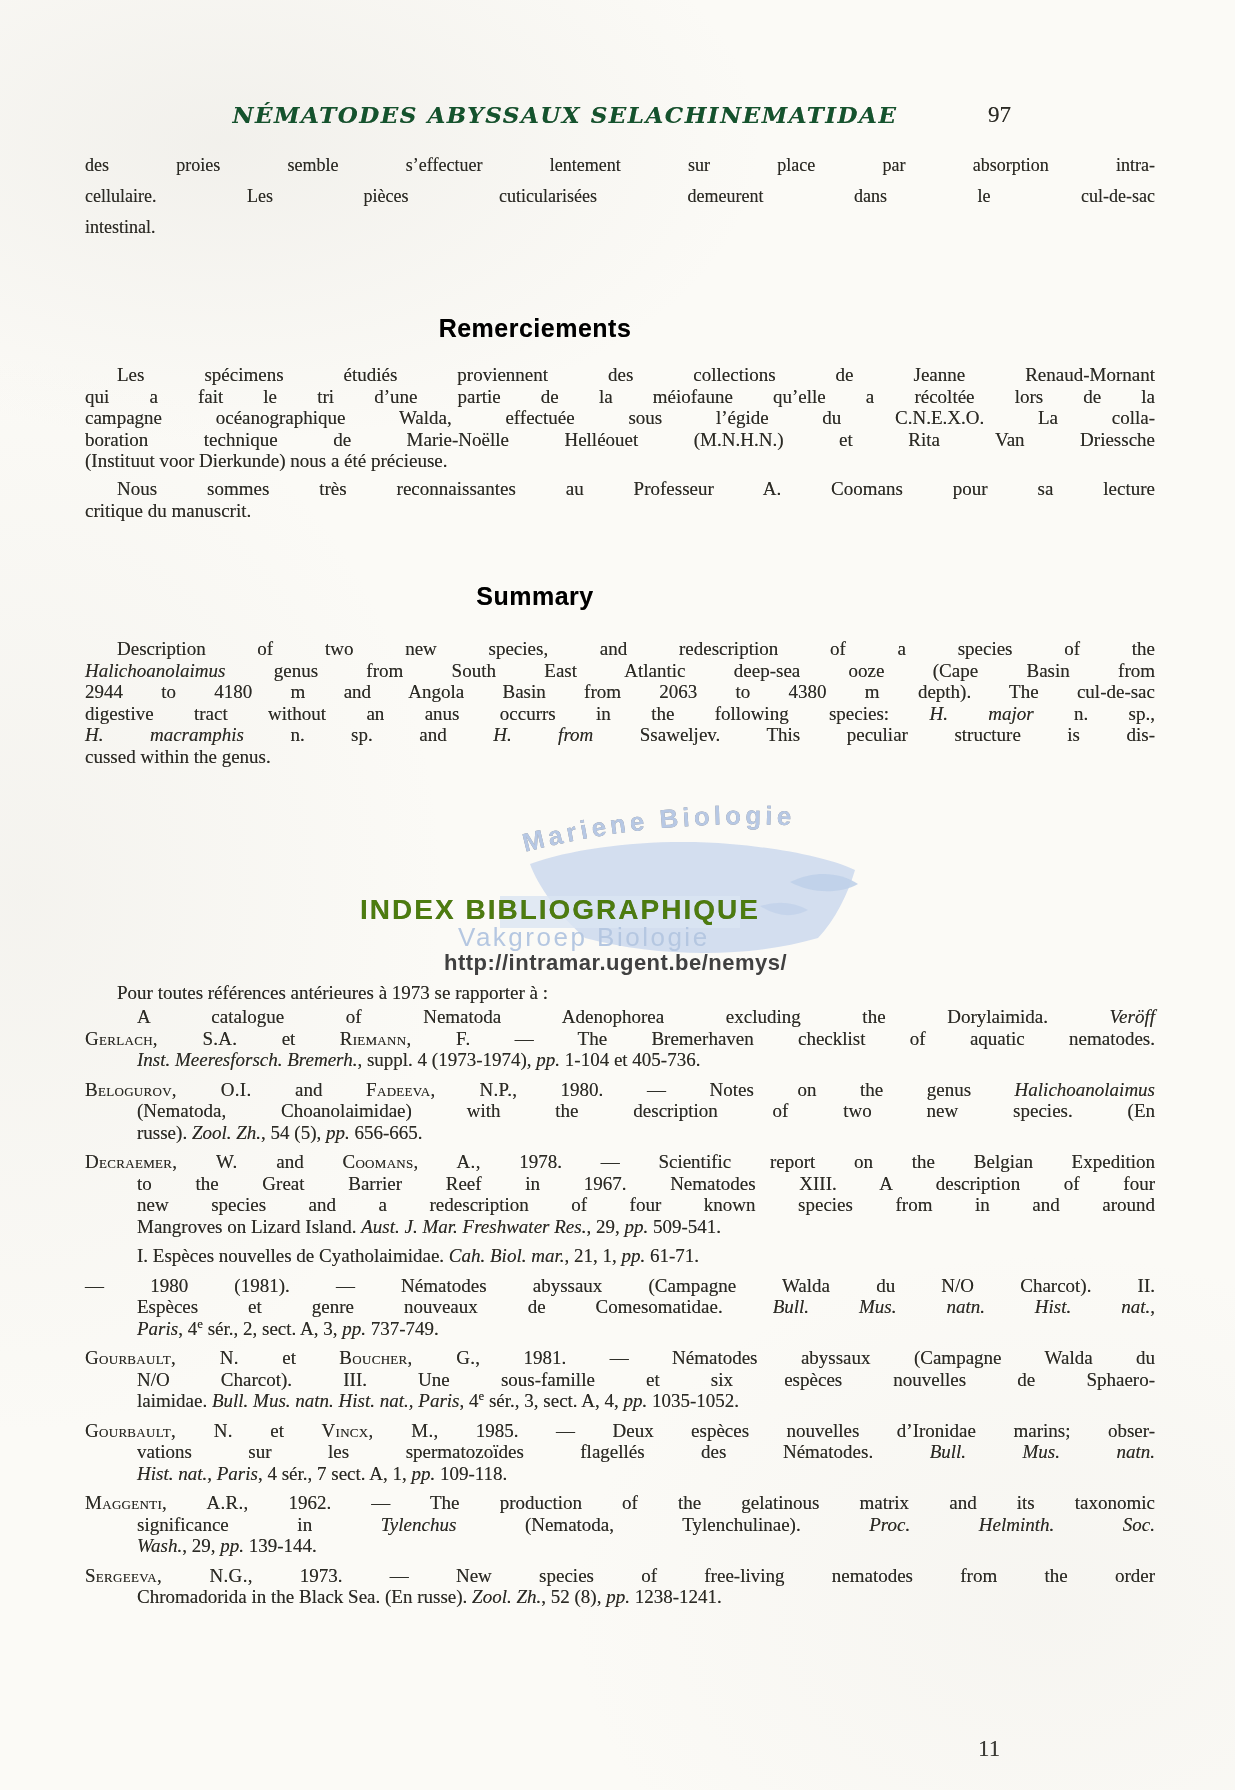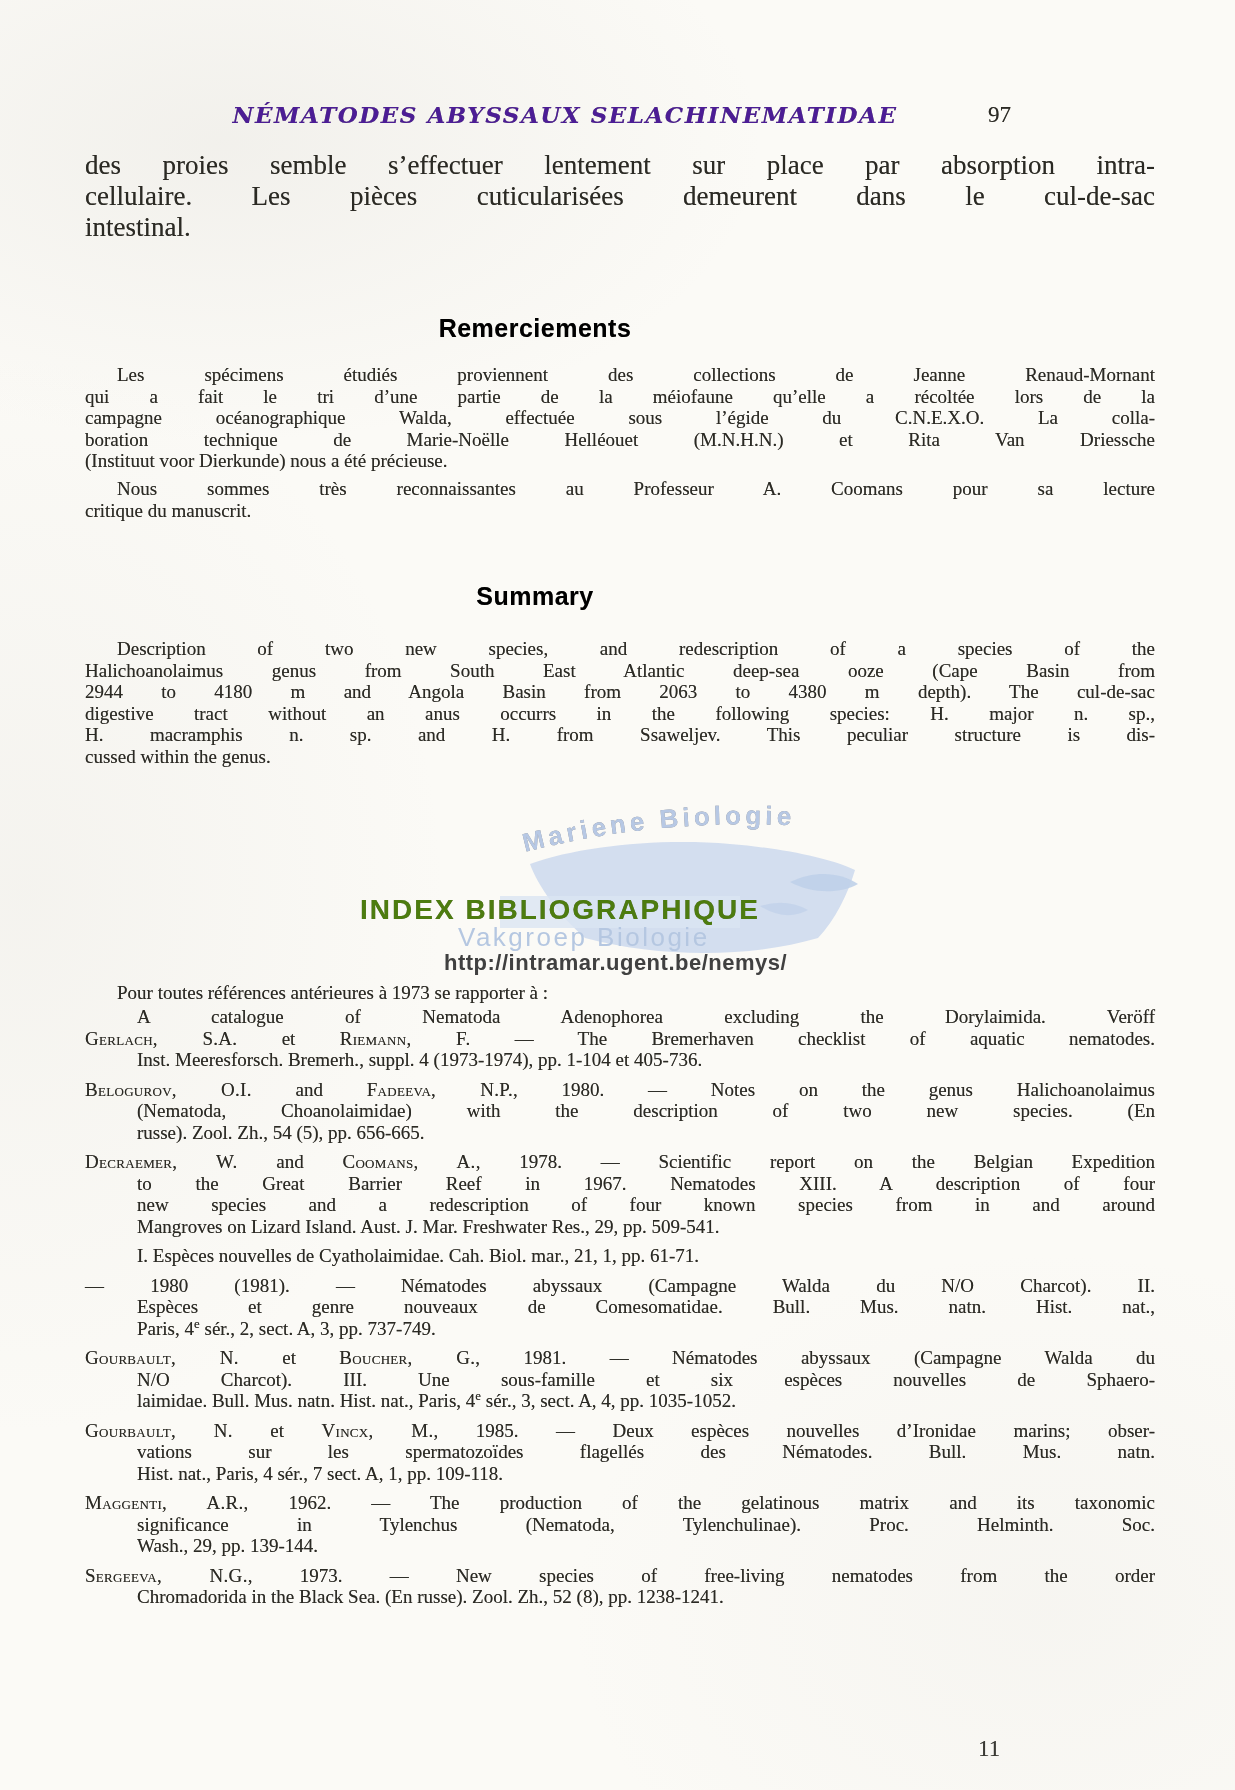--- a/index.html
+++ b/index.html
@@ -20,42 +20,42 @@
   .wm svg{position:absolute;left:0;top:0;}
   .wm-band{position:absolute;left:70px;top:110px;width:240px;height:32px;background:#dbe5f2;opacity:.8;}
   .wm-vakgroep{position:absolute;left:28px;top:136px;font-family:"Liberation Sans",sans-serif;
     font-weight:500;font-size:26px;letter-spacing:2.5px;color:#b5c7e1;text-shadow:none;white-space:nowrap;}
   .wm-url{position:absolute;left:14px;top:164px;font-family:"Liberation Sans",sans-serif;
     font-weight:bold;font-size:22px;letter-spacing:.5px;color:#404040;text-shadow:none;white-space:nowrap;}
 
   
   .header-title{position:absolute;left:85px;top:101px;width:960px;text-align:center;z-index:2;
     font-family:"DejaVu Serif",serif;font-style:italic;font-weight:600;font-size:23px;
-    letter-spacing:1.5px;color:#4c1d95;}
+    letter-spacing:1.5px;color:#14532d;}
   .header-page-num{position:absolute;left:988px;top:102px;font-size:23px;z-index:2;}
   .footer-page-num{position:absolute;left:978px;top:1736px;font-size:23px;color:#3a3a34;z-index:2;}
 
   
   .para{position:absolute;left:85px;width:1070px;z-index:2;}
-  .intro{top:150px;font-size:27px;line-height:31px;}
+  .intro{top:150px;font-size:18px;line-height:31px;}
   .small{font-size:19px;line-height:21.5px;}
   #rem-p1{top:364px;}
   #rem-p2{top:478px;}
   #summary-para{top:638px;}
   #biblio-intro{top:982px;}
   #ref-list{position:absolute;left:85px;width:1070px;top:1006px;z-index:2;
     font-size:19px;line-height:21.5px;}
   .ref-entry{margin-bottom:8px;}
 
   .line{text-align:justify;text-align-last:justify;}
   .line.line-end{text-align-last:left;}
   .line.indent{text-indent:32px;}
   .line.hang{padding-left:52px;}
 
-  .seg-i{}
+  .seg-i{font-style:italic;}
   .seg-sc{font-variant:small-caps;letter-spacing:.3px;}
   .seg-sup{vertical-align:super;font-size:68%;line-height:0;}
 
   
   .heading{position:absolute;left:85px;width:900px;text-align:center;z-index:2;
     font-family:"Liberation Sans",sans-serif;font-weight:bold;color:#000000;}
   .h-rem{top:314px;font-size:25px;letter-spacing:.5px;}
   .h-sum{top:582px;font-size:25px;letter-spacing:.5px;}
   .h-index{top:894px;font-size:28px;letter-spacing:2px;width:950px;color:#4d7c0f;}
 </style>

